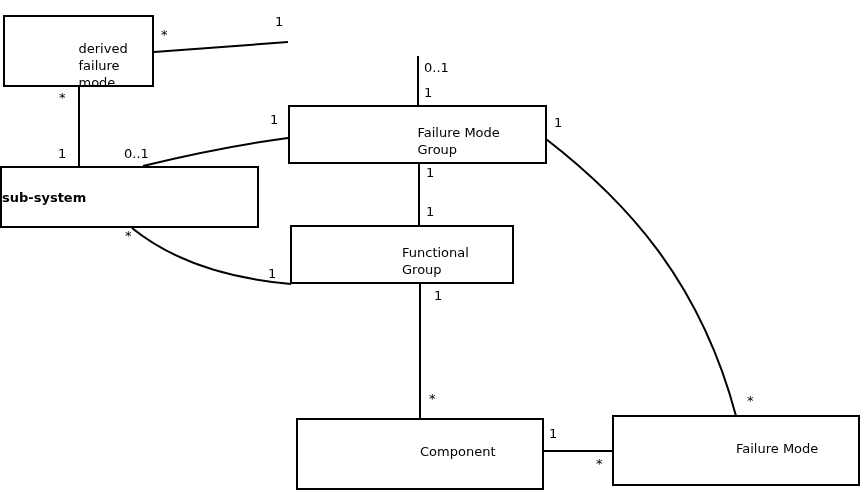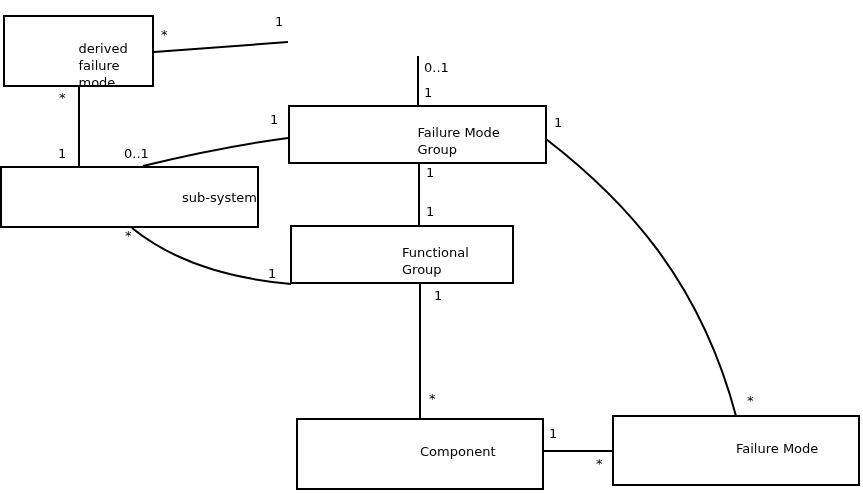--- a/index.html
+++ b/index.html
@@ -41,21 +41,22 @@
     transform: translateY(-11px);
     font-size: 13px;
     line-height: 17px;
     white-space: nowrap;
     text-align: left;
   }
   .entity-text.centered {
     left: 0;
     width: 100%;
     transform: translateY(-8px);
-    text-align: right;
+    text-align: left;
+    font-weight: bold;
   }
   
   #box-derived-failure-mode { left: 3px;   top: 15px;  width: 151px; height: 72px; }
   #box-system               { left: 287px; top: 3px;   width: 260px; height: 54px; }
   #box-failure-mode-group   { left: 288px; top: 105px; width: 259px; height: 59px; }
   #box-sub-system           { left: 0px;   top: 166px; width: 259px; height: 62px; }
   #box-functional-group     { left: 290px; top: 225px; width: 224px; height: 59px; }
   #box-component            { left: 296px; top: 418px; width: 248px; height: 72px; padding-left: 44px; }
   #box-failure-mode         { left: 612px; top: 415px; width: 248px; height: 71px; }
   .mult {

